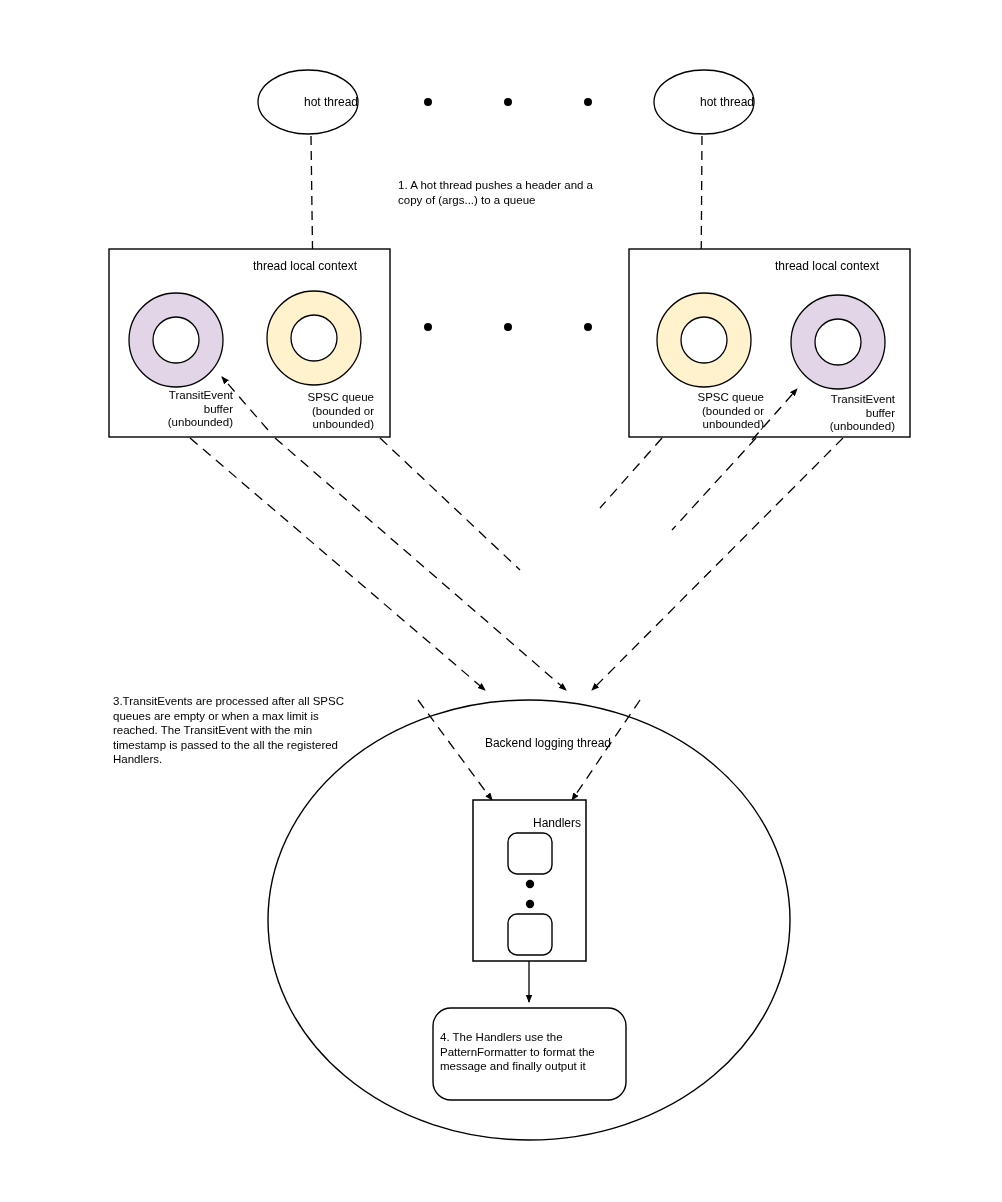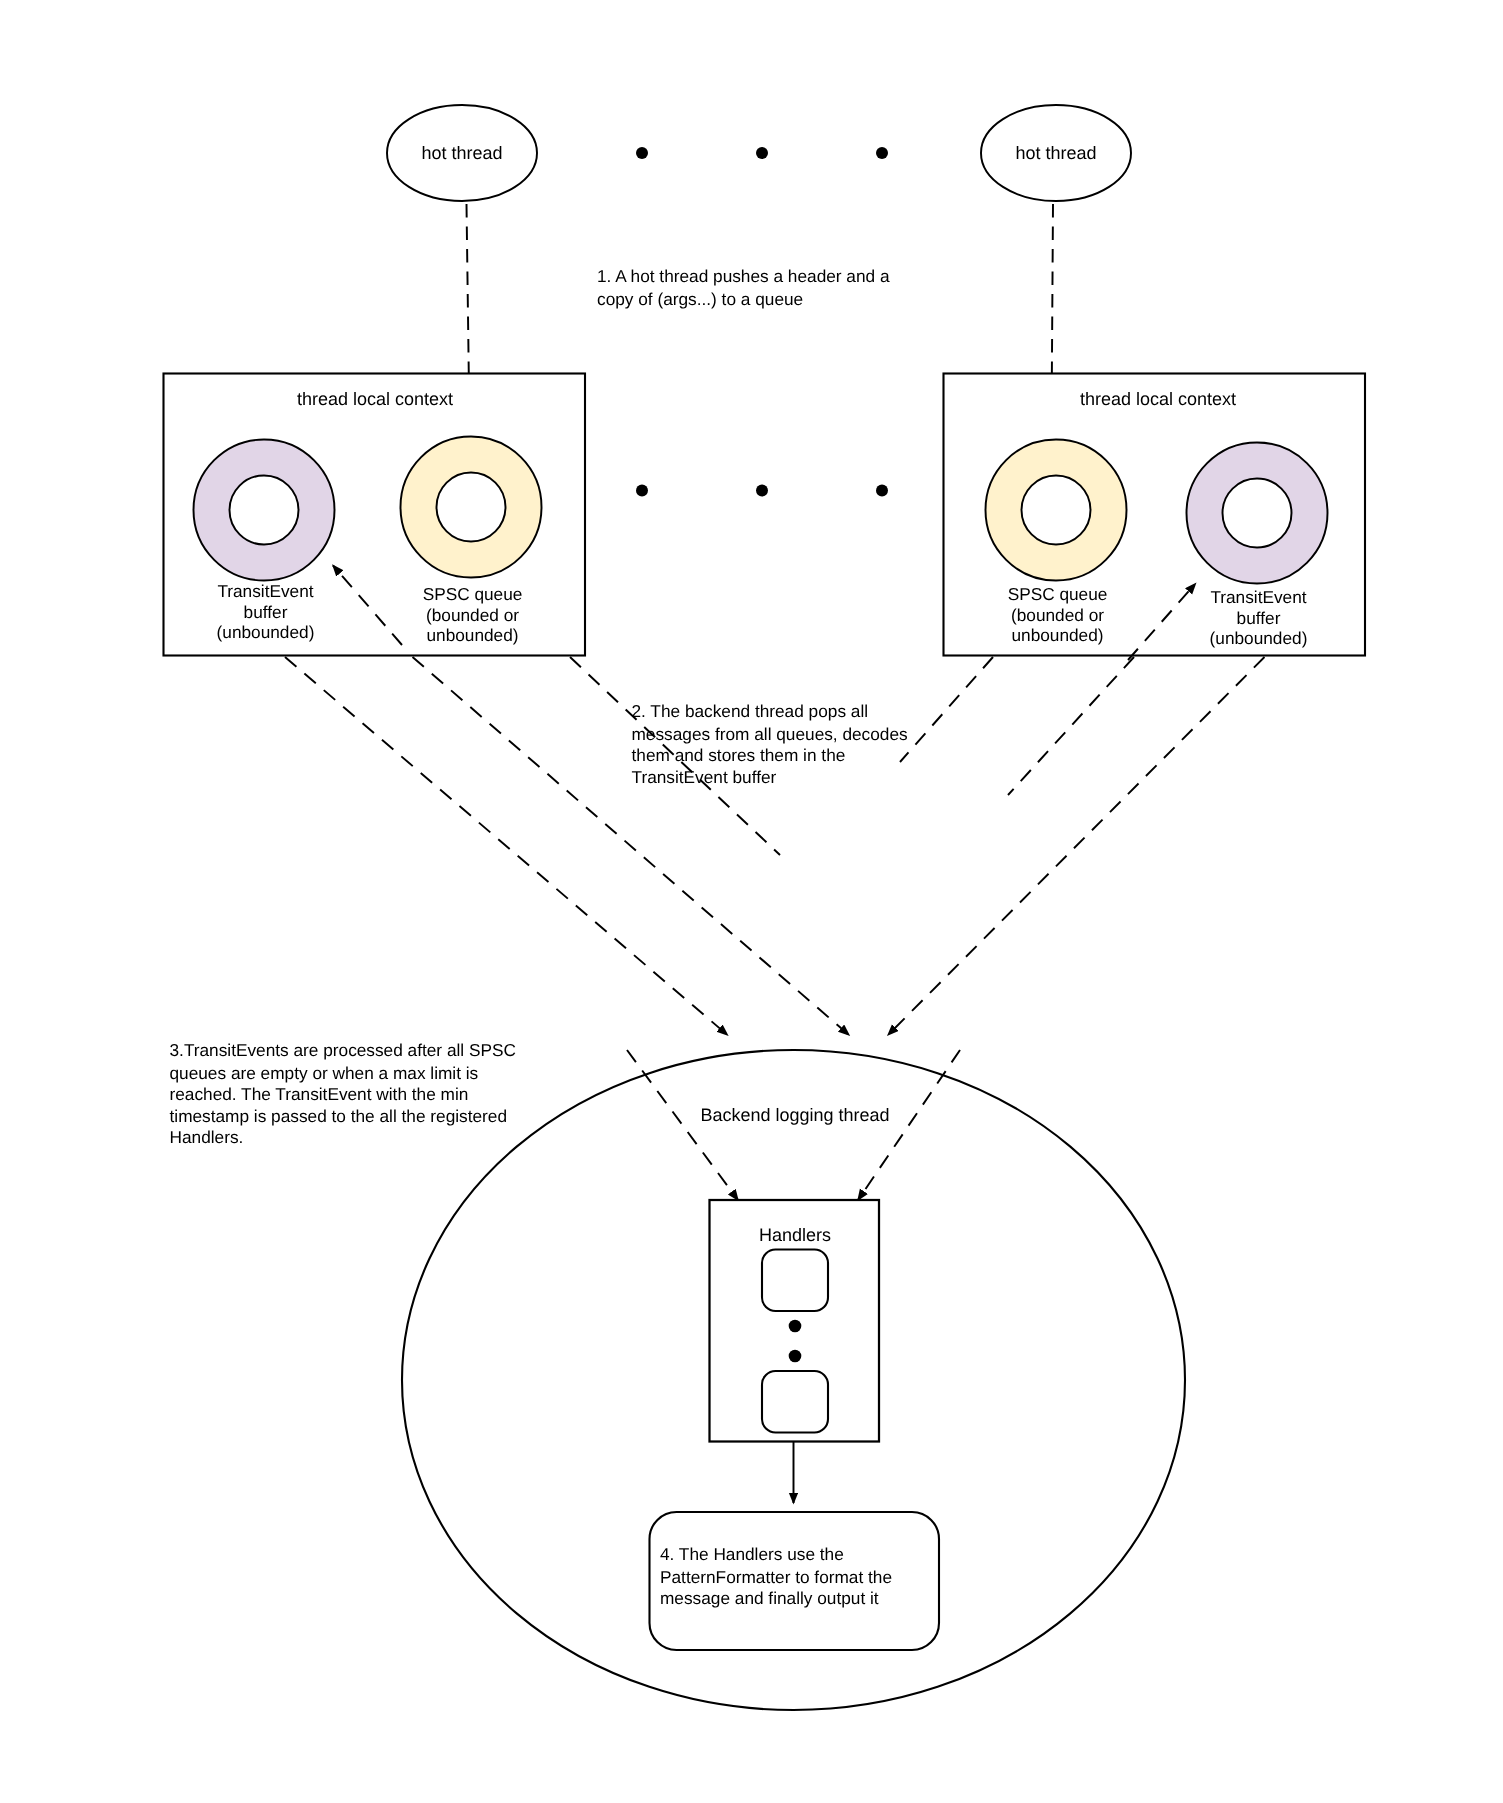--- a/index.html
+++ b/index.html
@@ -20,21 +20,21 @@
   }
   svg.layer {
     position: absolute;
     left: 0;
     top: 0;
     width: 1002px;
     height: 1202px;
   }
   .lbl {
     position: absolute;
-    text-align: center;
+    text-align: right;
     font-size: 12px;
     line-height: 14px;
     color: #000000;
     white-space: pre-line;
     pointer-events: none;
   }
   .lbl-sm { font-size: 11.5px; line-height: 13.5px; }
   .note {
     position: absolute;
     font-size: 11.5px;
@@ -129,24 +129,20 @@
 unbounded)</div>
 
   <div class="lbl lbl-sm" style="left:646px; top:391px; width:118px;">SPSC queue
 (bounded or
 unbounded)</div>
 
   <div class="lbl lbl-sm" style="left:783px; top:393px; width:112px;">TransitEvent
 buffer
 (unbounded)</div>
 
-  <div class="note" style="left:421px; top:468px; width:196px;">2. The backend thread pops all
-messages from all queues,
-decodes them and stores
-them in the TransitEvent buffer</div>
 
   <div class="note" style="left:113px; top:694px; width:236px;">3.TransitEvents are processed after all
 SPSC queues are empty or when a max
 limit is reached. The TransitEvent with the
 min timestamp is passed to the all the
 registered Handlers.</div>
 
   <div class="lbl" style="left:449px; top:736px; width:162px;">Backend logging thread</div>
 
   <div class="lbl" style="left:479px; top:816px; width:102px;">Handlers</div>

